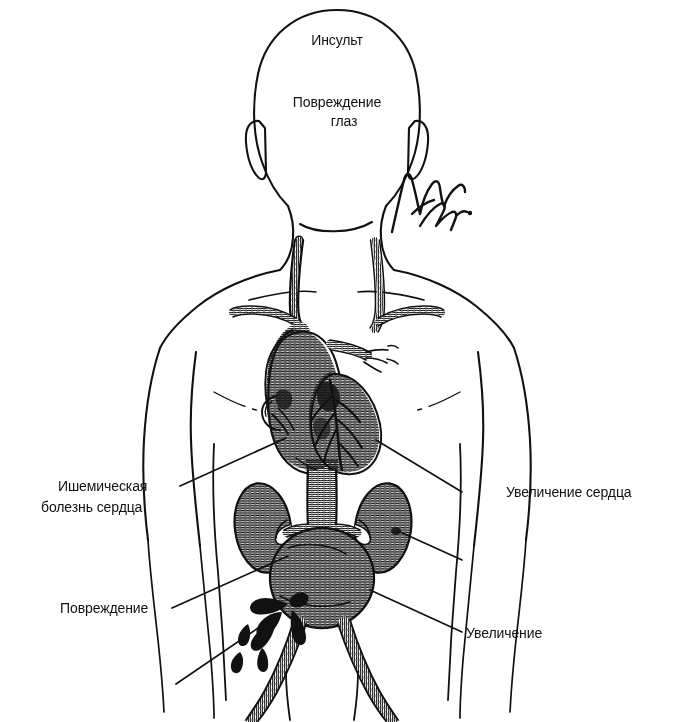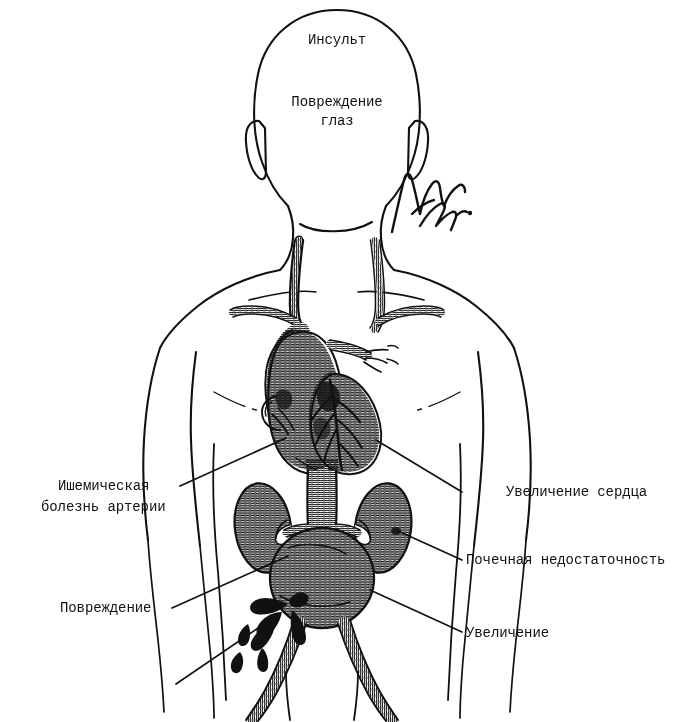--- a/index.html
+++ b/index.html
@@ -21,21 +21,21 @@
   }
   #art {
     position: absolute;
     left: 0;
     top: 0;
     width: 673px;
     height: 722px;
   }
   .lbl {
     position: absolute;
-    font-family: Liberation Mono, monospace;
+    font-family: Liberation Sans, sans-serif;
     font-size: 14px;
     line-height: 19px;
     color: #111111;
     white-space: pre;
     letter-spacing: -0.1px;
     -webkit-font-smoothing: antialiased;
   }
   .lbl.l { text-align: left; }
   .lbl.c { text-align: center; }
 </style>
@@ -331,27 +331,26 @@
 
         <path d="M176 684 L264 624"></path>
       </g>
 
     </g>
   </svg>
 
   <div class="lbl c" style="left:337px; top:31px; transform:translateX(-50%);">Инсульт</div>
 
   <div class="lbl c" style="left:337px; top:93px; transform:translateX(-50%);">Повреждение</div>
-  <div class="lbl c" style="left:337px; top:112px; transform:translateX(-50%);">глаз</div>
+  <div class="lbl c" style="left:344px; top:112px; transform:translateX(-50%);">глаз</div>
 
   <div class="lbl l" style="left:58px; top:477px;">Ишемическая</div>
-  <div class="lbl l" style="left:41px; top:498px;">болезнь артерии</div>
+  <div class="lbl l" style="left:41px; top:498px;">болезнь сердца</div>
 
   <div class="lbl l" style="left:466px; top:483px;margin-left:40px;">Увеличение сердца</div>
 
-  <div class="lbl l" style="left:466px; top:551px;">Почечная недостаточность</div>
 
   <div class="lbl l" style="left:60px; top:599px;">Повреждение</div>
 
   <div class="lbl l" style="left:466px; top:624px;">Увеличение</div>
 
 
 </div>
 
 </body></html>

